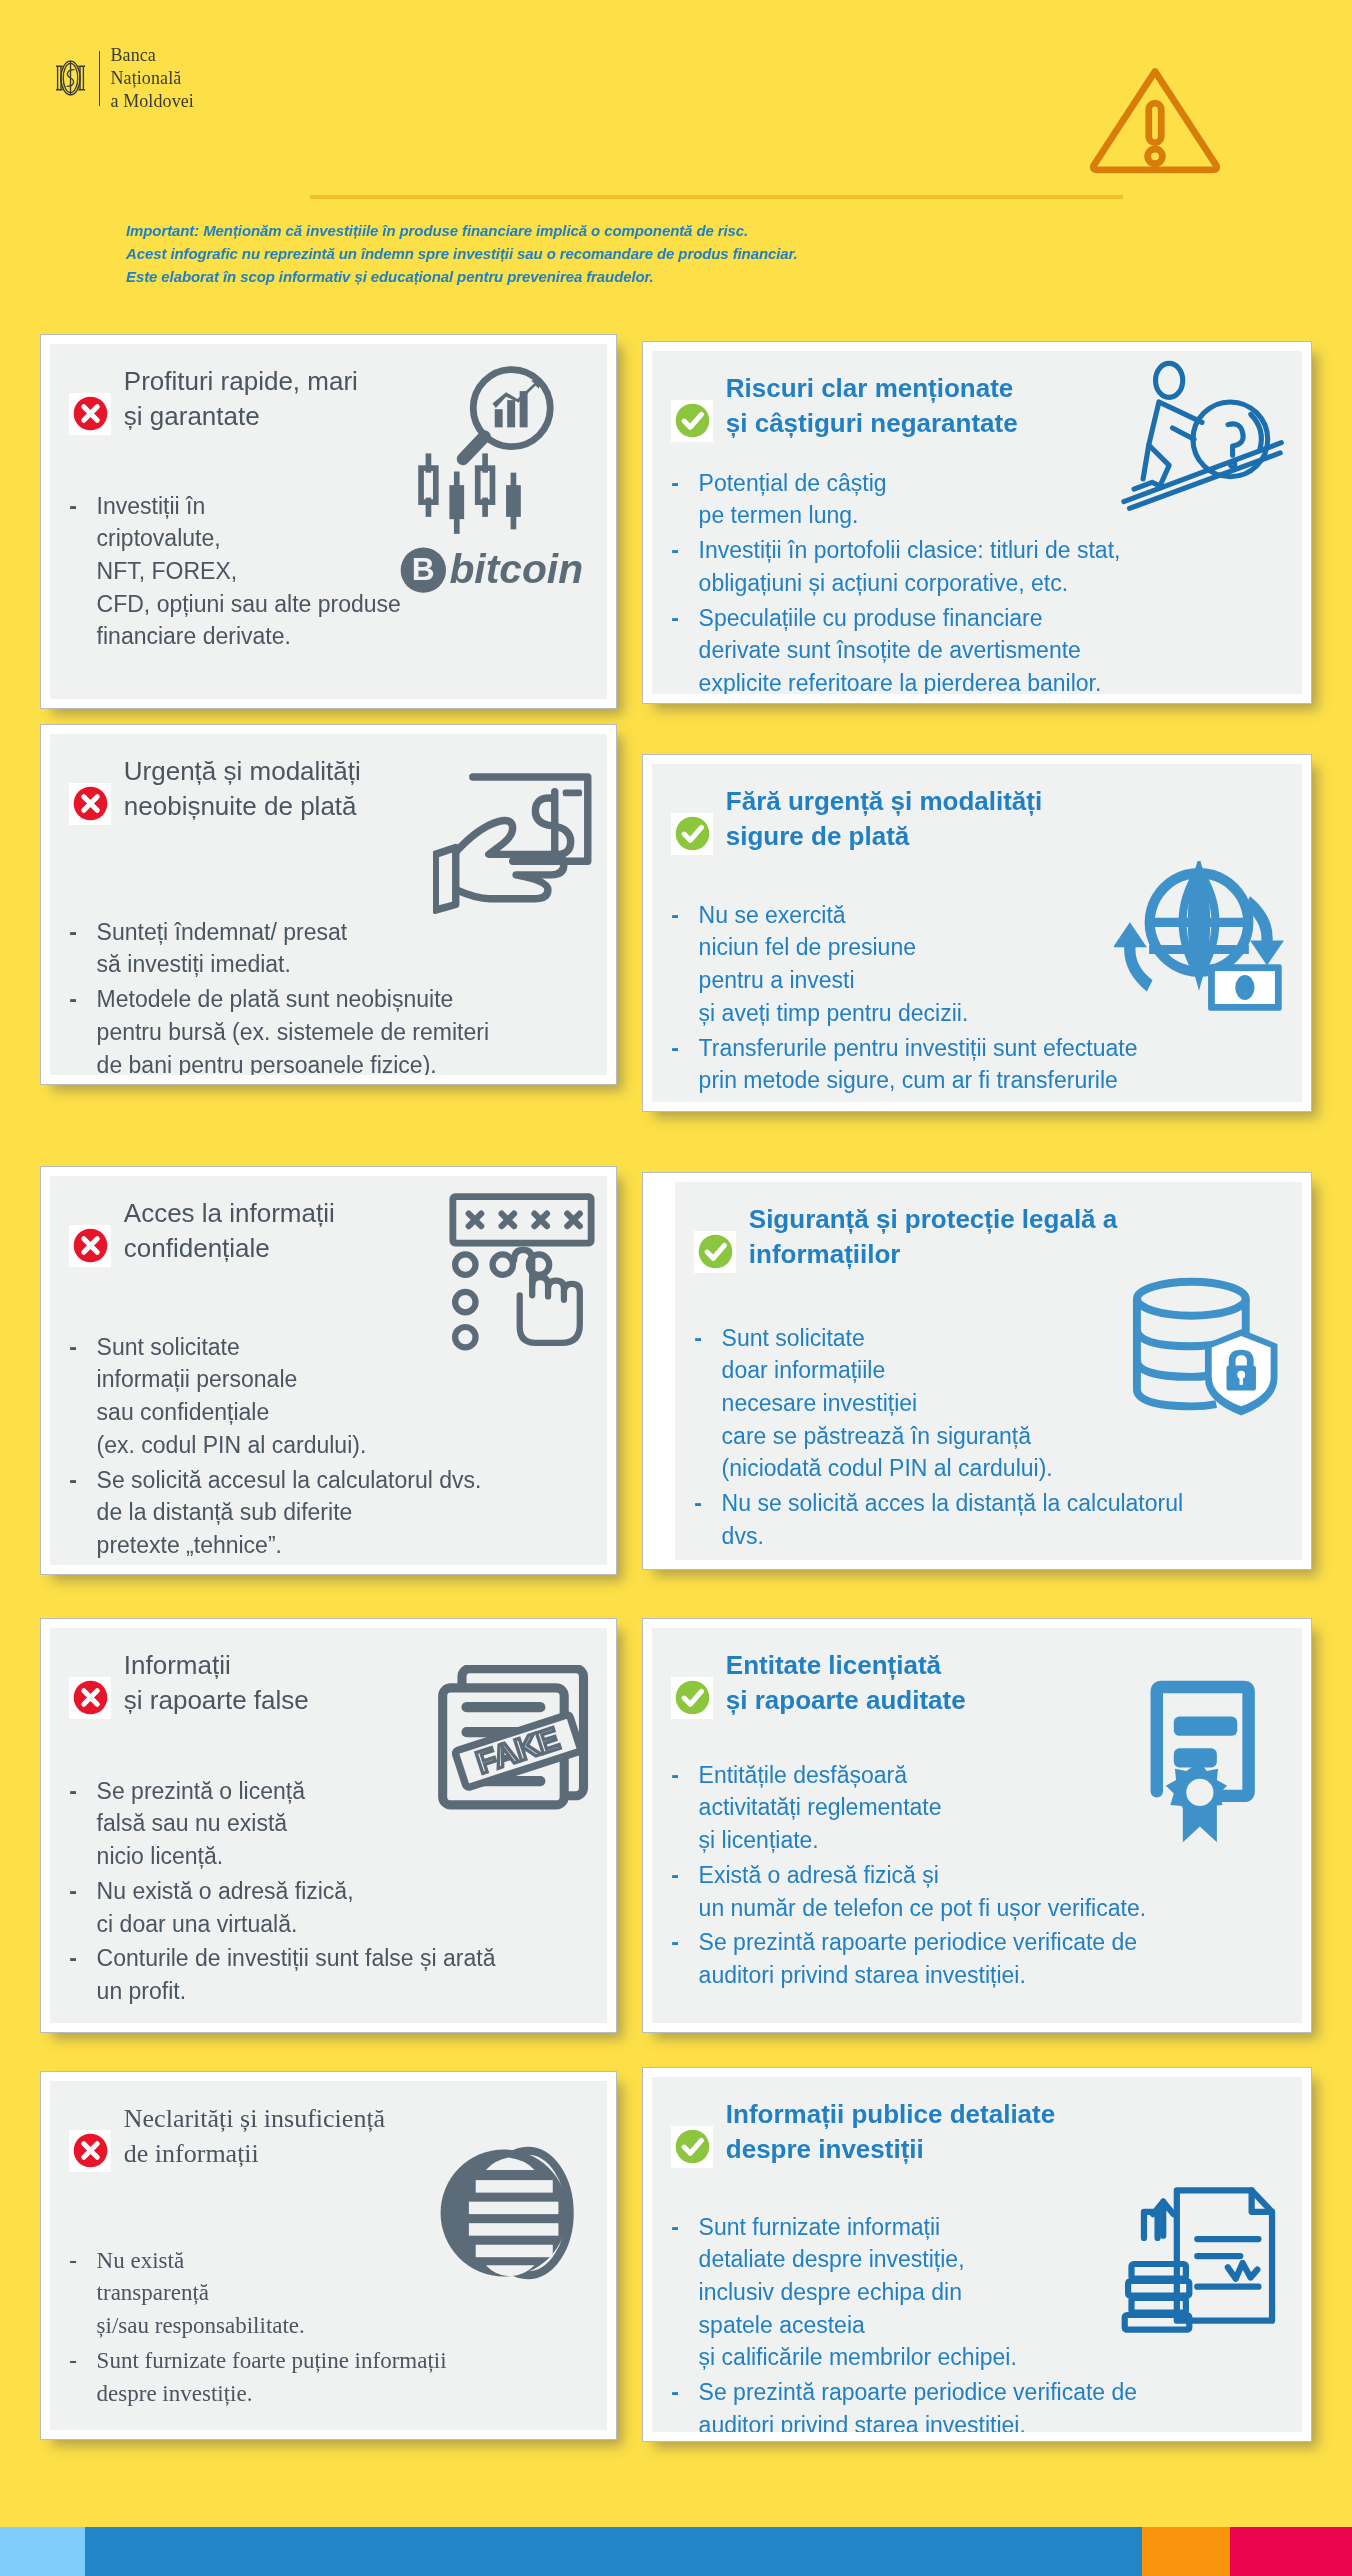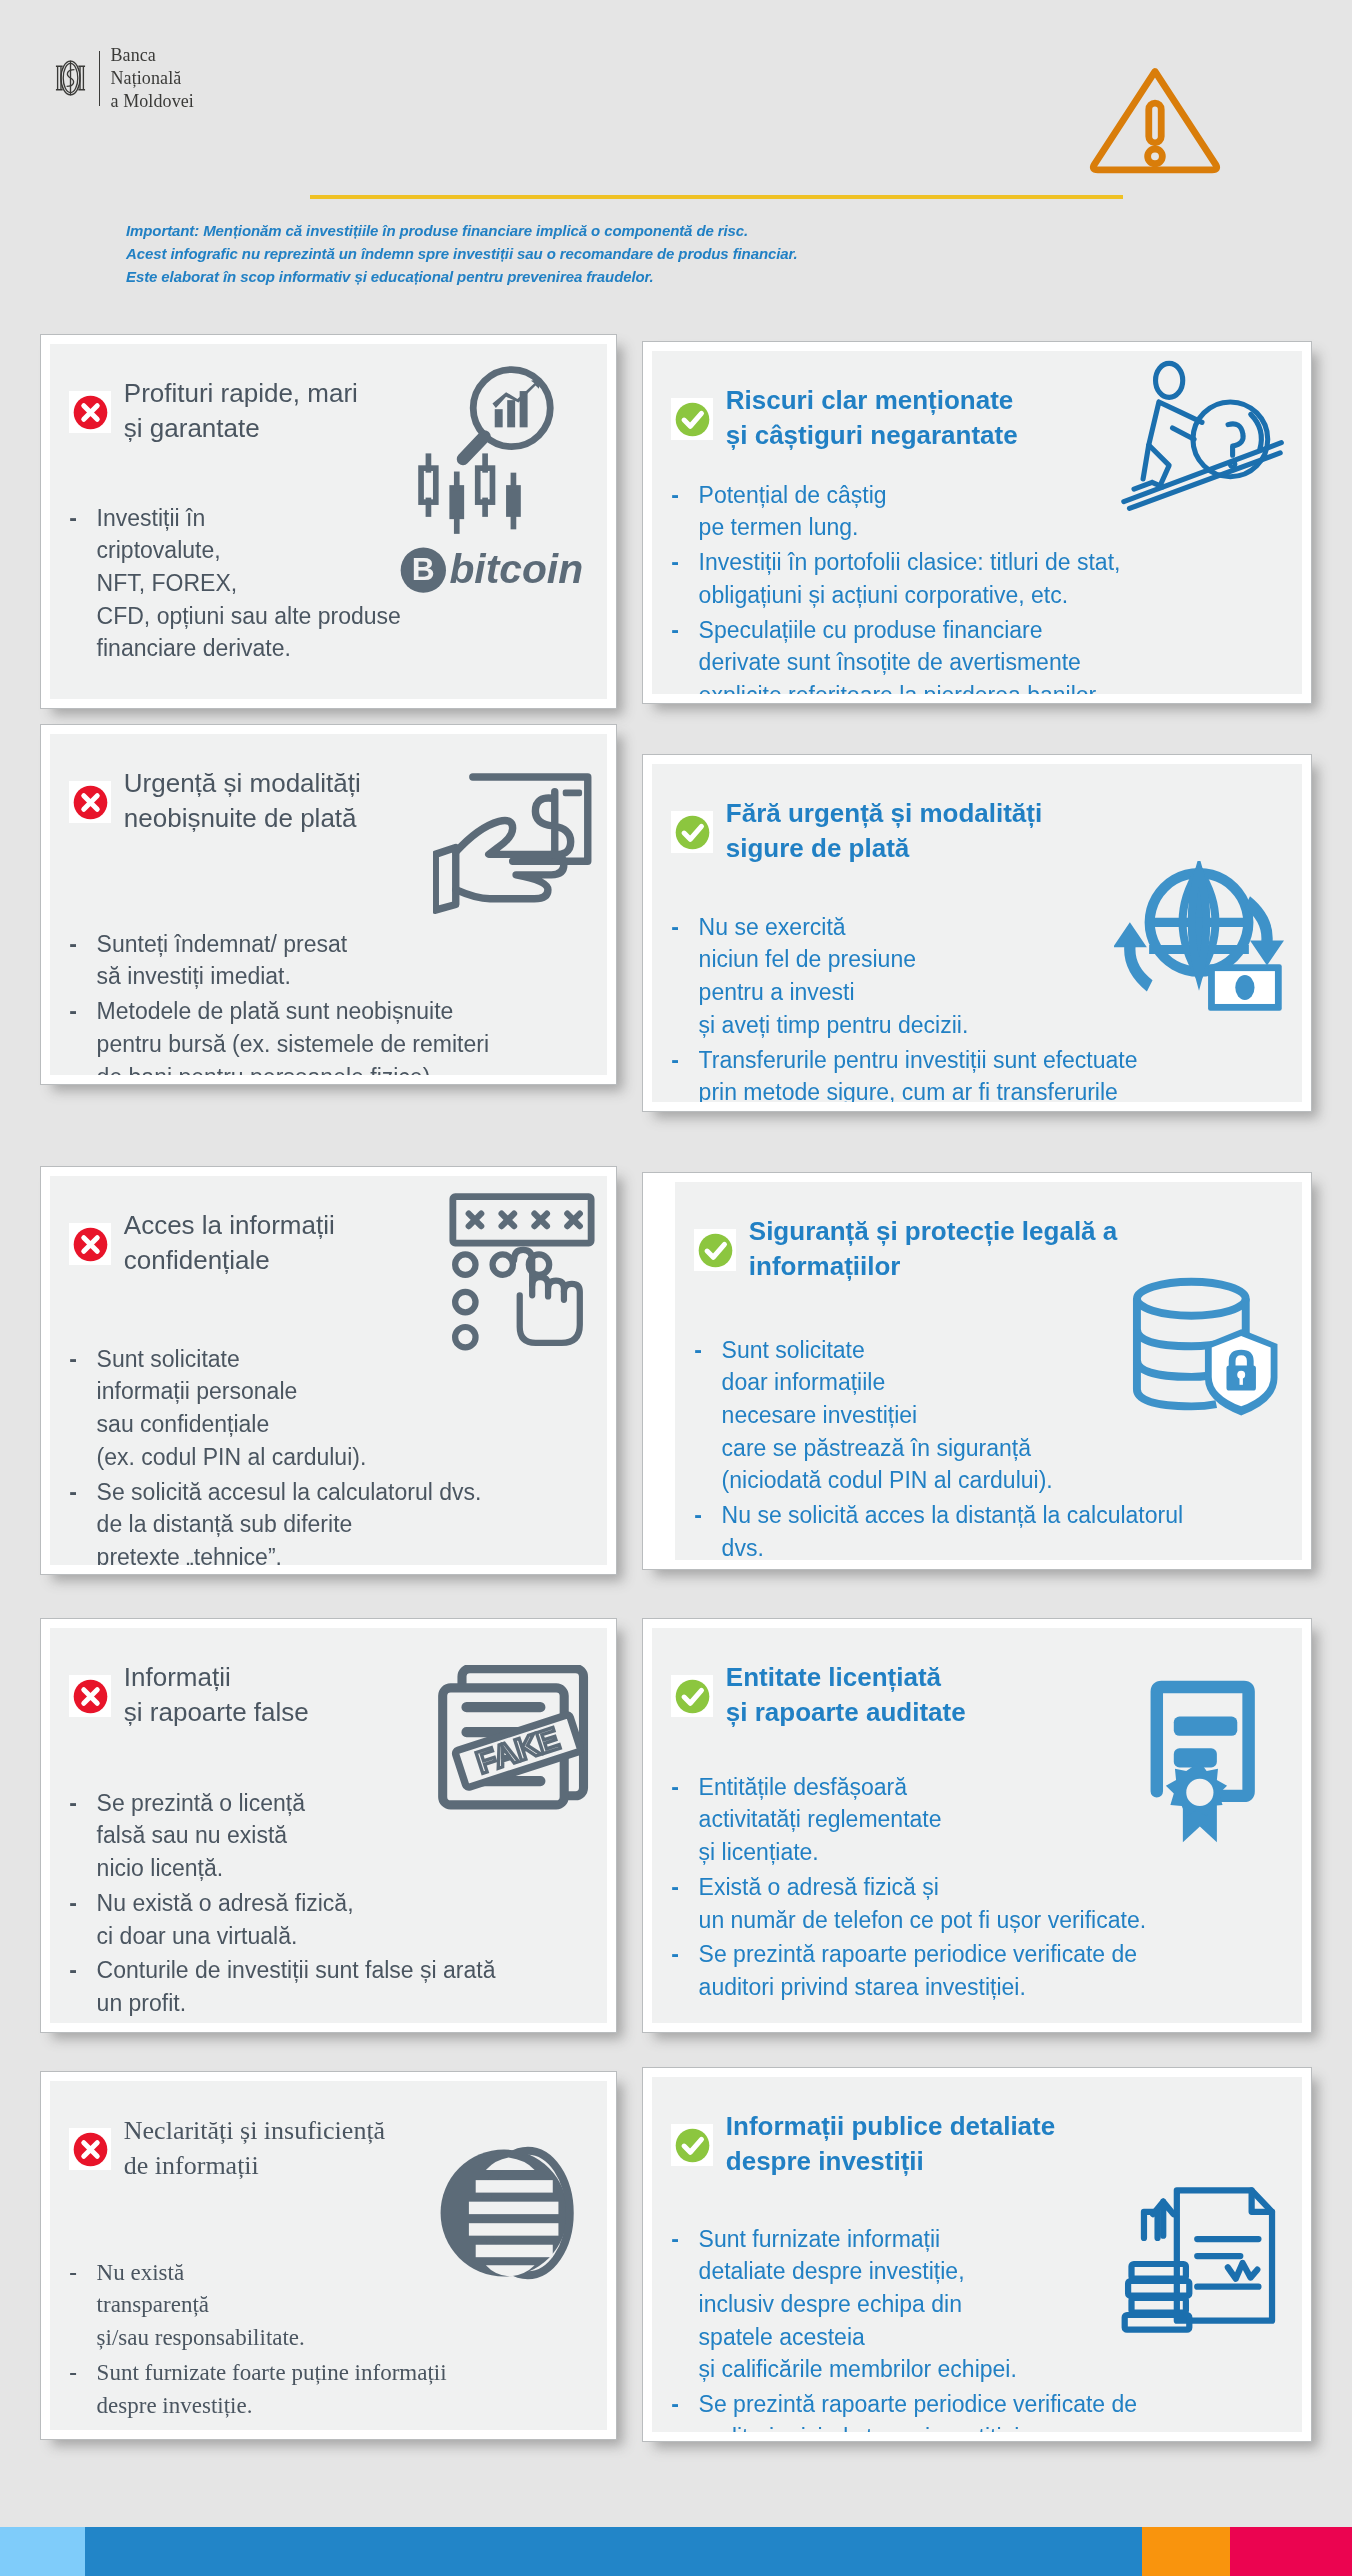--- a/index.html
+++ b/index.html
@@ -7,21 +7,21 @@
     width: 1352px;
     height: 2576px;
     background: #ffffff;
     font-family: "Liberation Sans", sans-serif;
     overflow: hidden;
   }
   .page {
     position: relative;
     width: 1352px;
     height: 2576px;
-    background: #e5e5e5;
+    background: #fde047;
   }
 
   
   .header { position: relative; height: 318px; }
 
   .logo-block {
     position: absolute;
     left: 52px; top: 44px;
     display: flex; align-items: center; gap: 10.2px;
   }
@@ -86,21 +86,21 @@
     padding: 9px;
   }
   .card-inner {
     width: 100%; height: 100%;
     background: #f0f1f1;
     padding: 19.3px 19.3px 13.6px 19.3px;
     position: relative;
     overflow: hidden;
   }
 
-  .card-head { display: flex; align-items: center; gap: 12.5px; margin-top: 12px; }
+  .card-head { display: flex; align-items: flex-end; gap: 12.5px; }
   .badge {
     width: 42px; height: 42px; flex: 0 0 42px;
     background: #ffffff;
     display: flex; align-items: center; justify-content: center;
     margin-top: 2.3px;
   }
   .badge svg { display: block; }
 
   .card-title {
     font-size: 26px;

